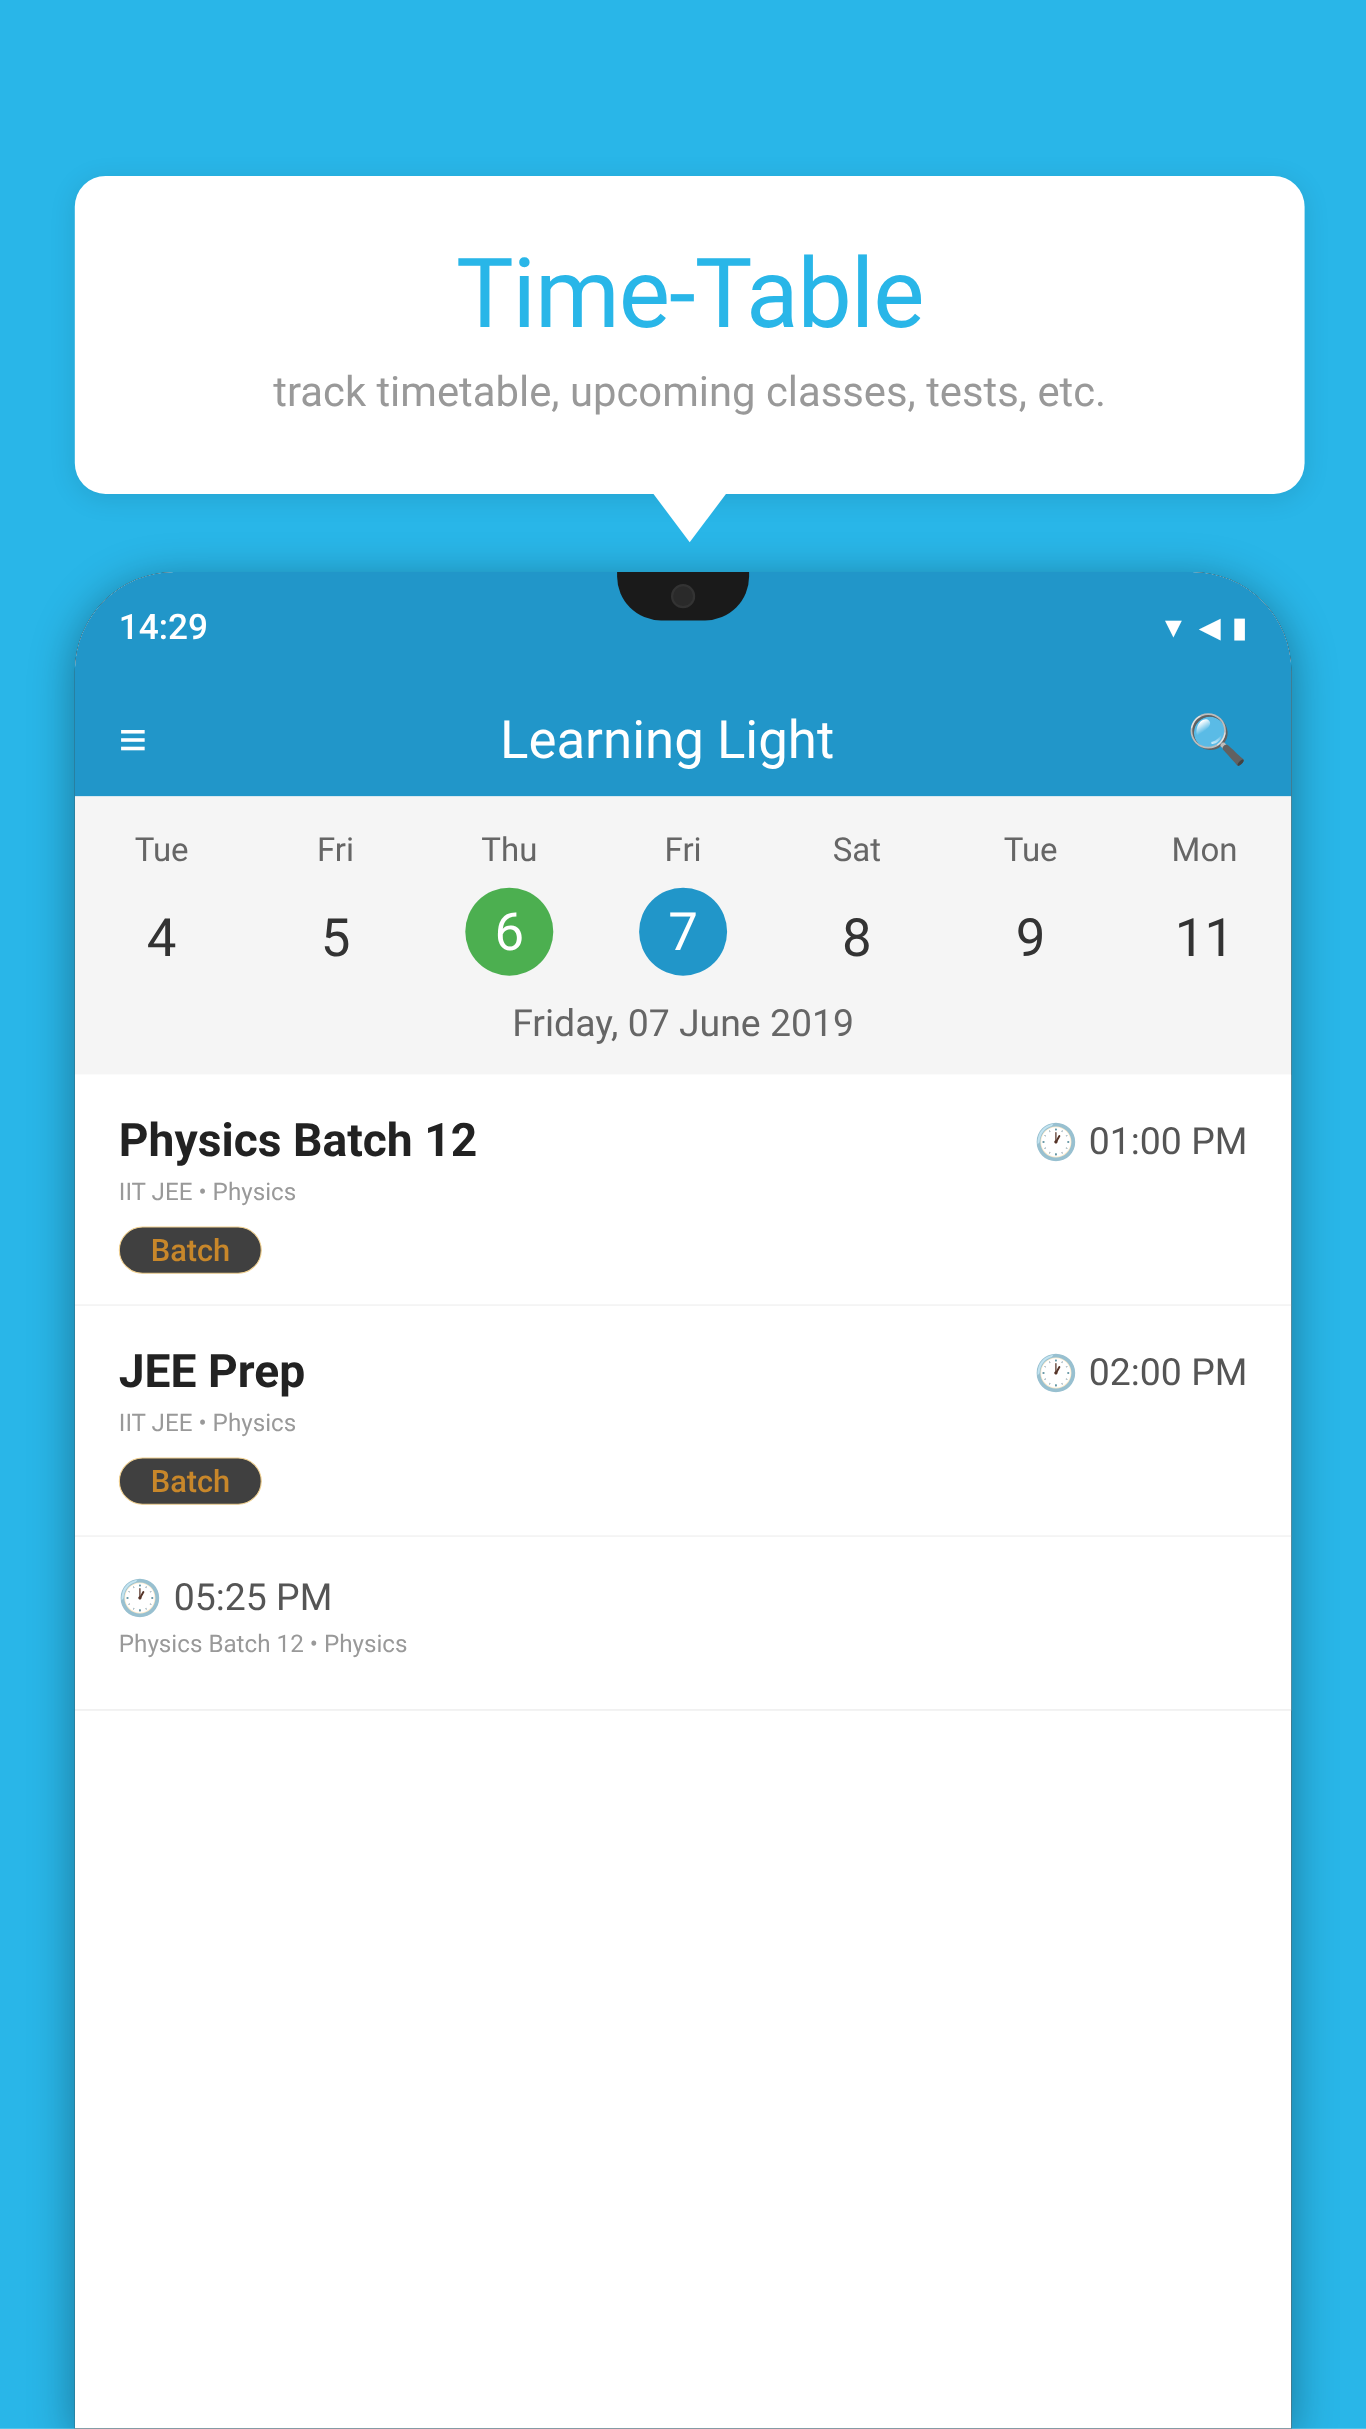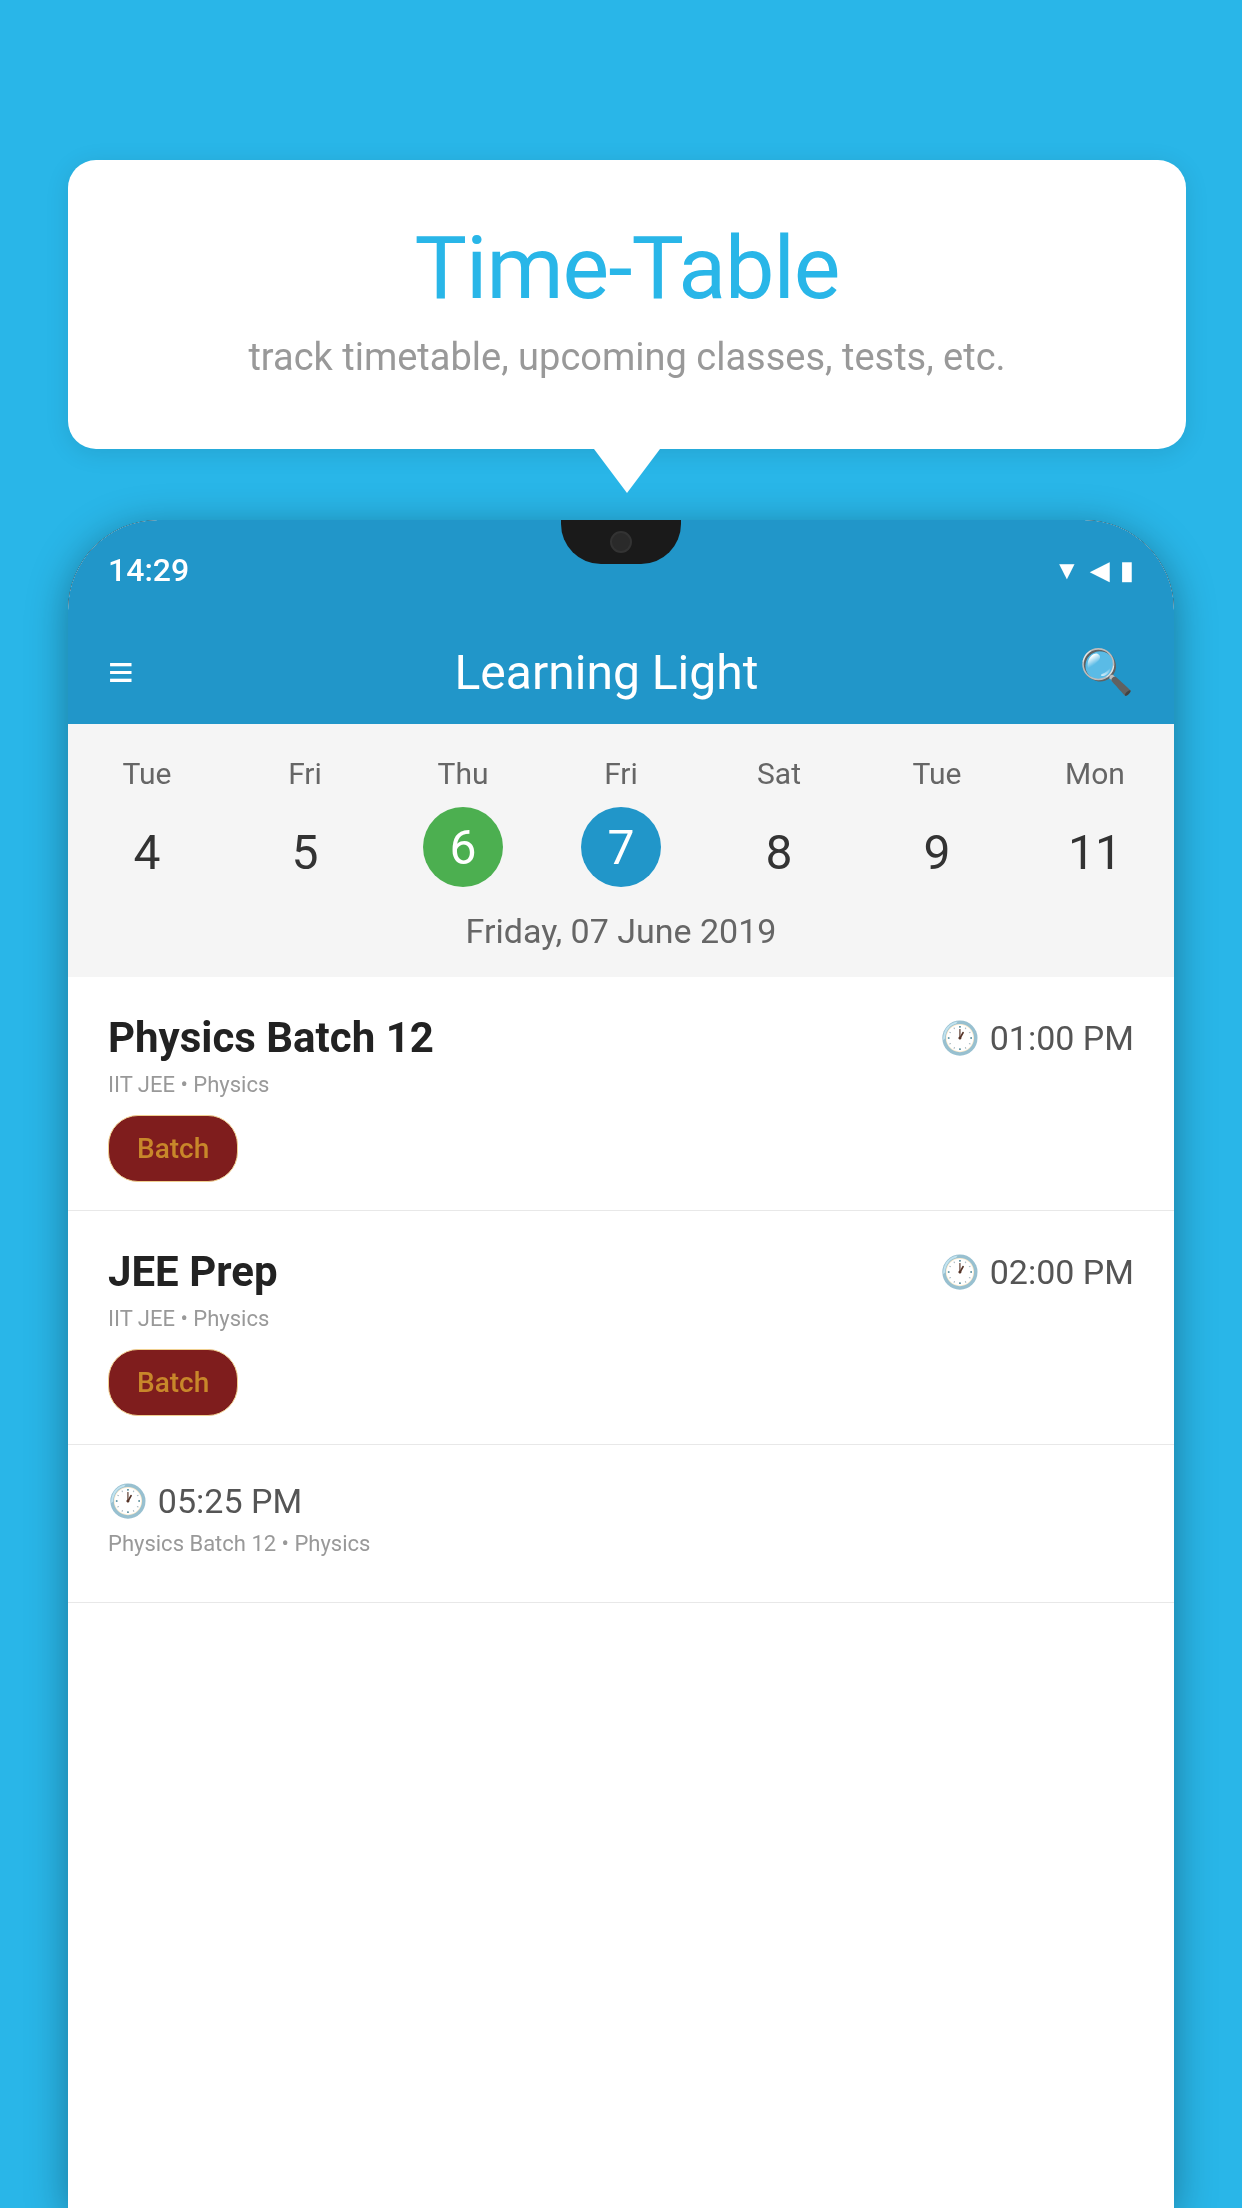--- a/index.html
+++ b/index.html
@@ -234,24 +234,24 @@
       font-size: 32px;
       color: #777;
     }
     .class-meta {
       font-size: 22px;
       color: #999;
       margin-bottom: 18px;
     }
     .batch-badge {
       display: inline-block;
-      background: #7f1d1d;
+      background: #404040;
       color: #C8872A;
       border-radius: 30px;
-      padding: 16px 28px;
+      padding: 4px 28px;
       font-size: 28px;
       font-weight: 500;
       border: 1.5px solid #F0D090;
     }
   </style>
 </head>
 <body>
 
 <div class="speech-bubble">
   <div class="bubble-title">Time-Table</div>

